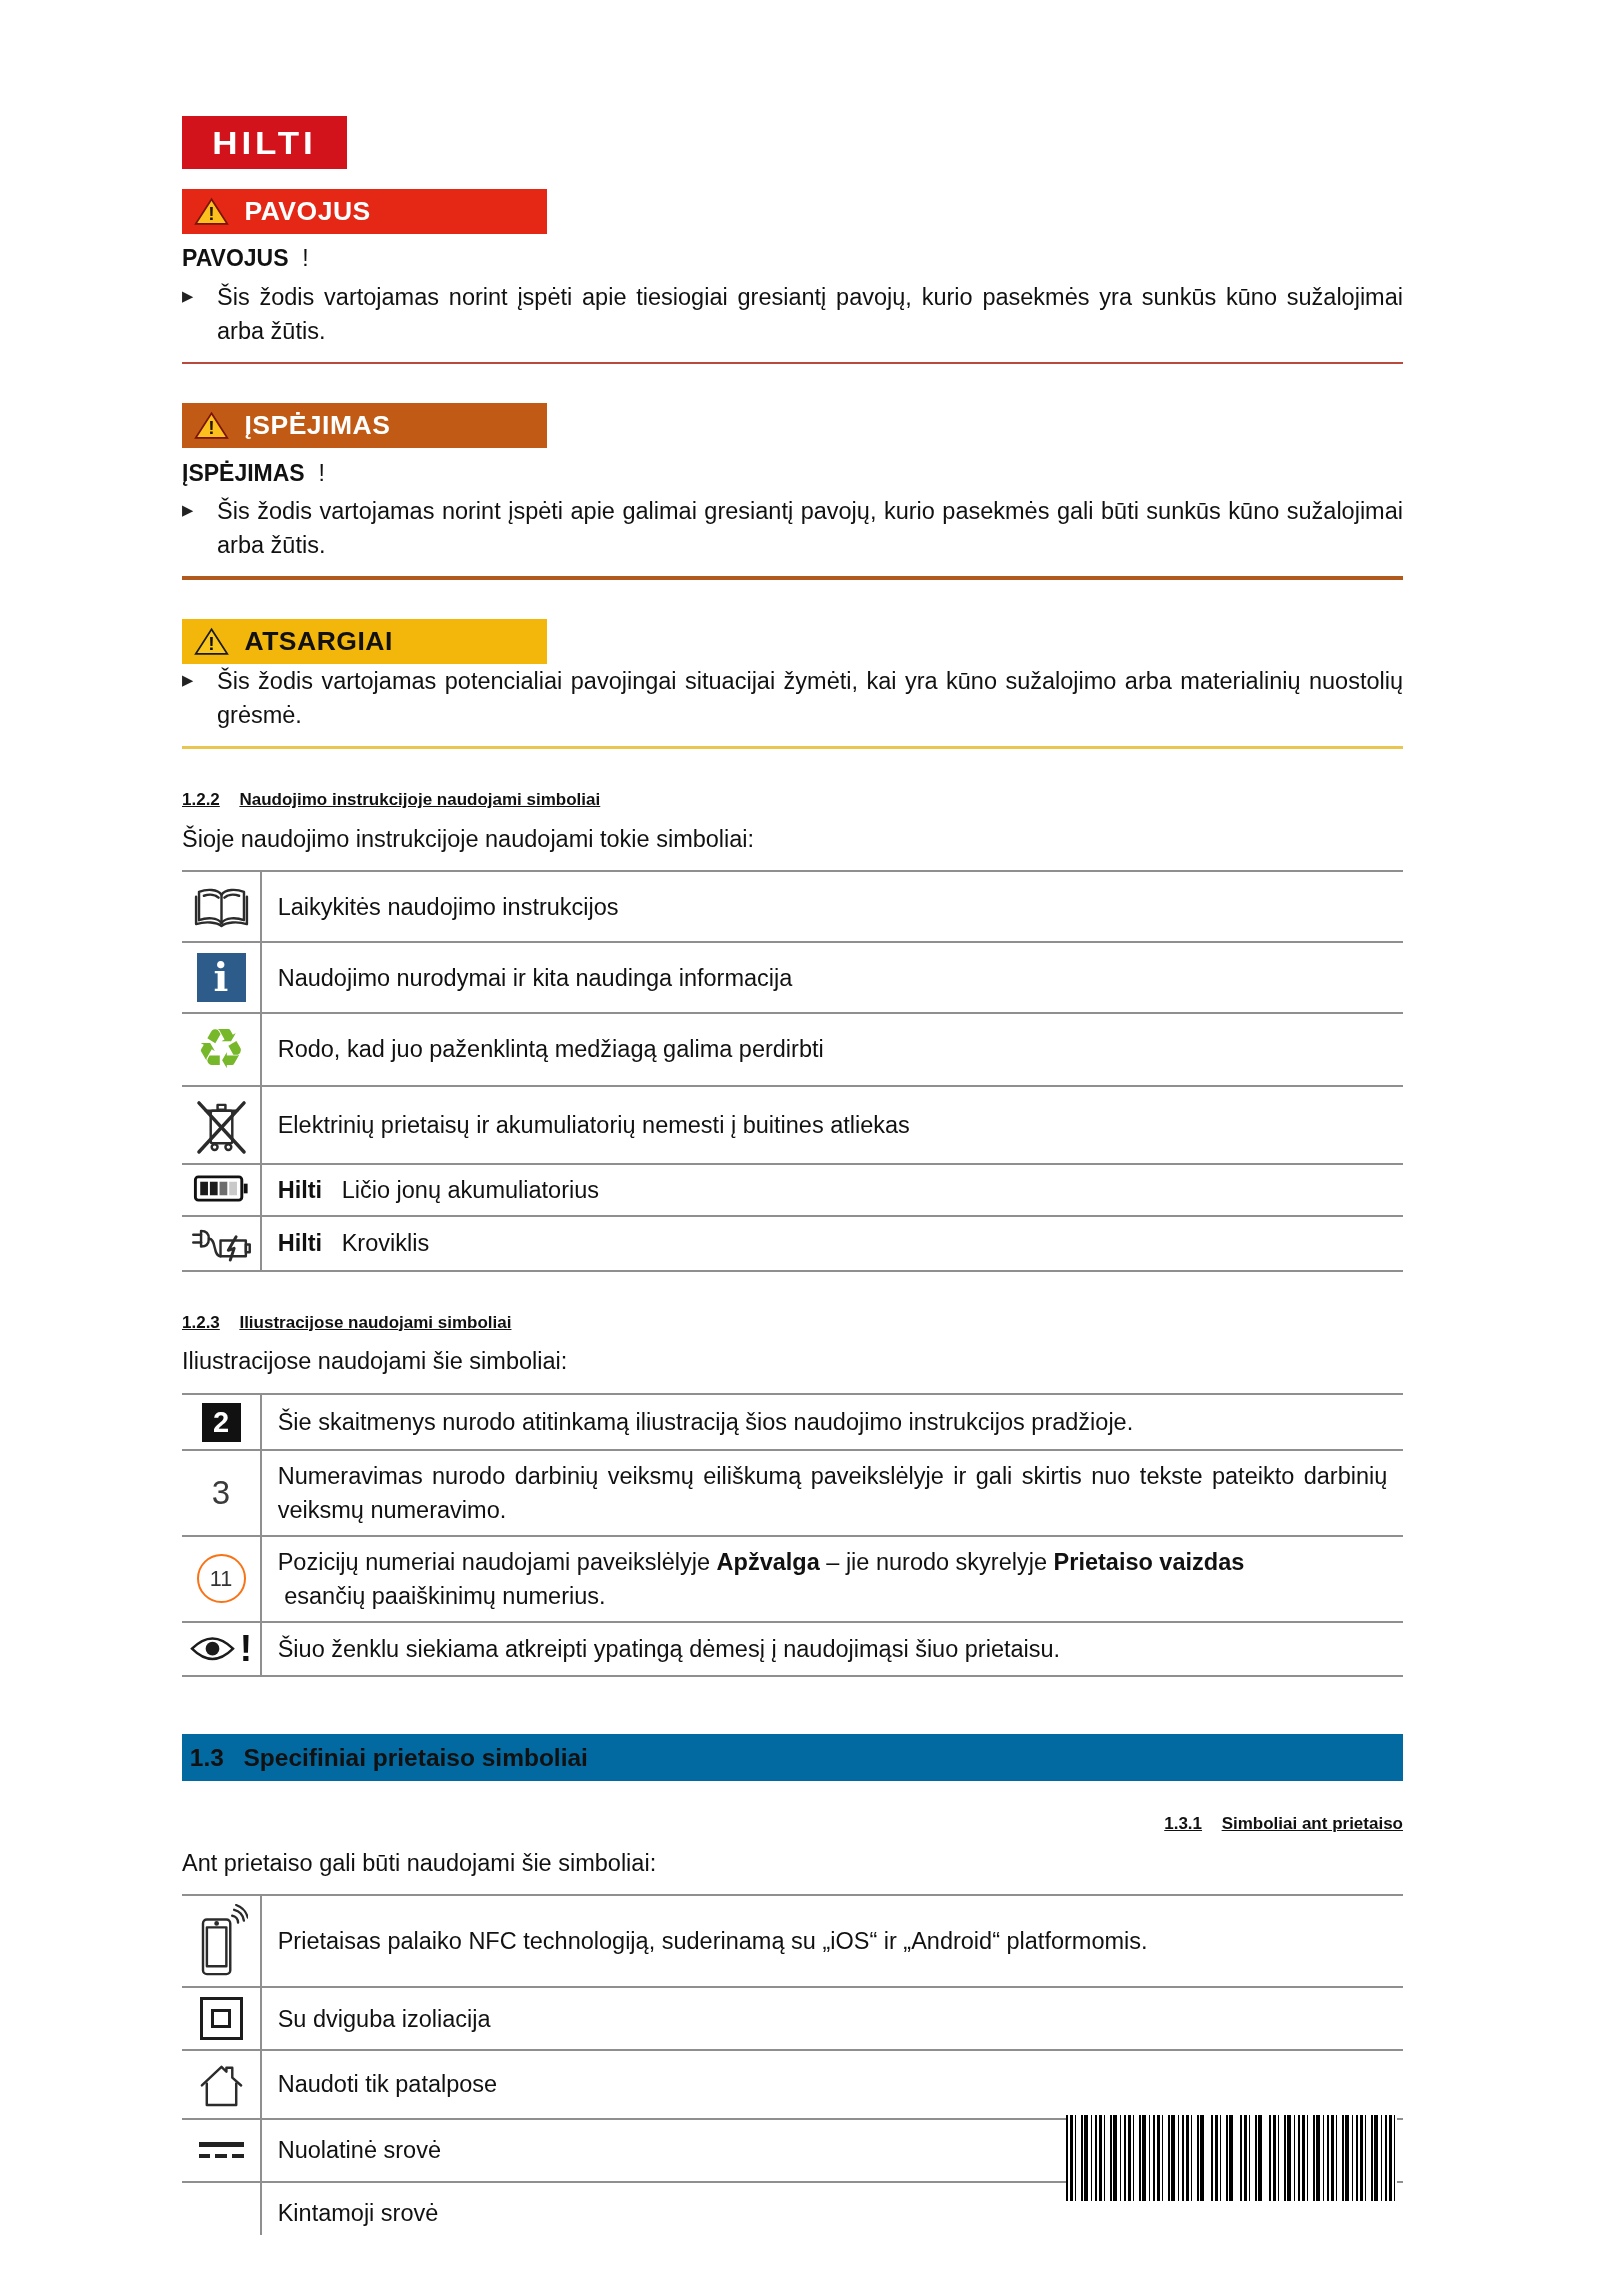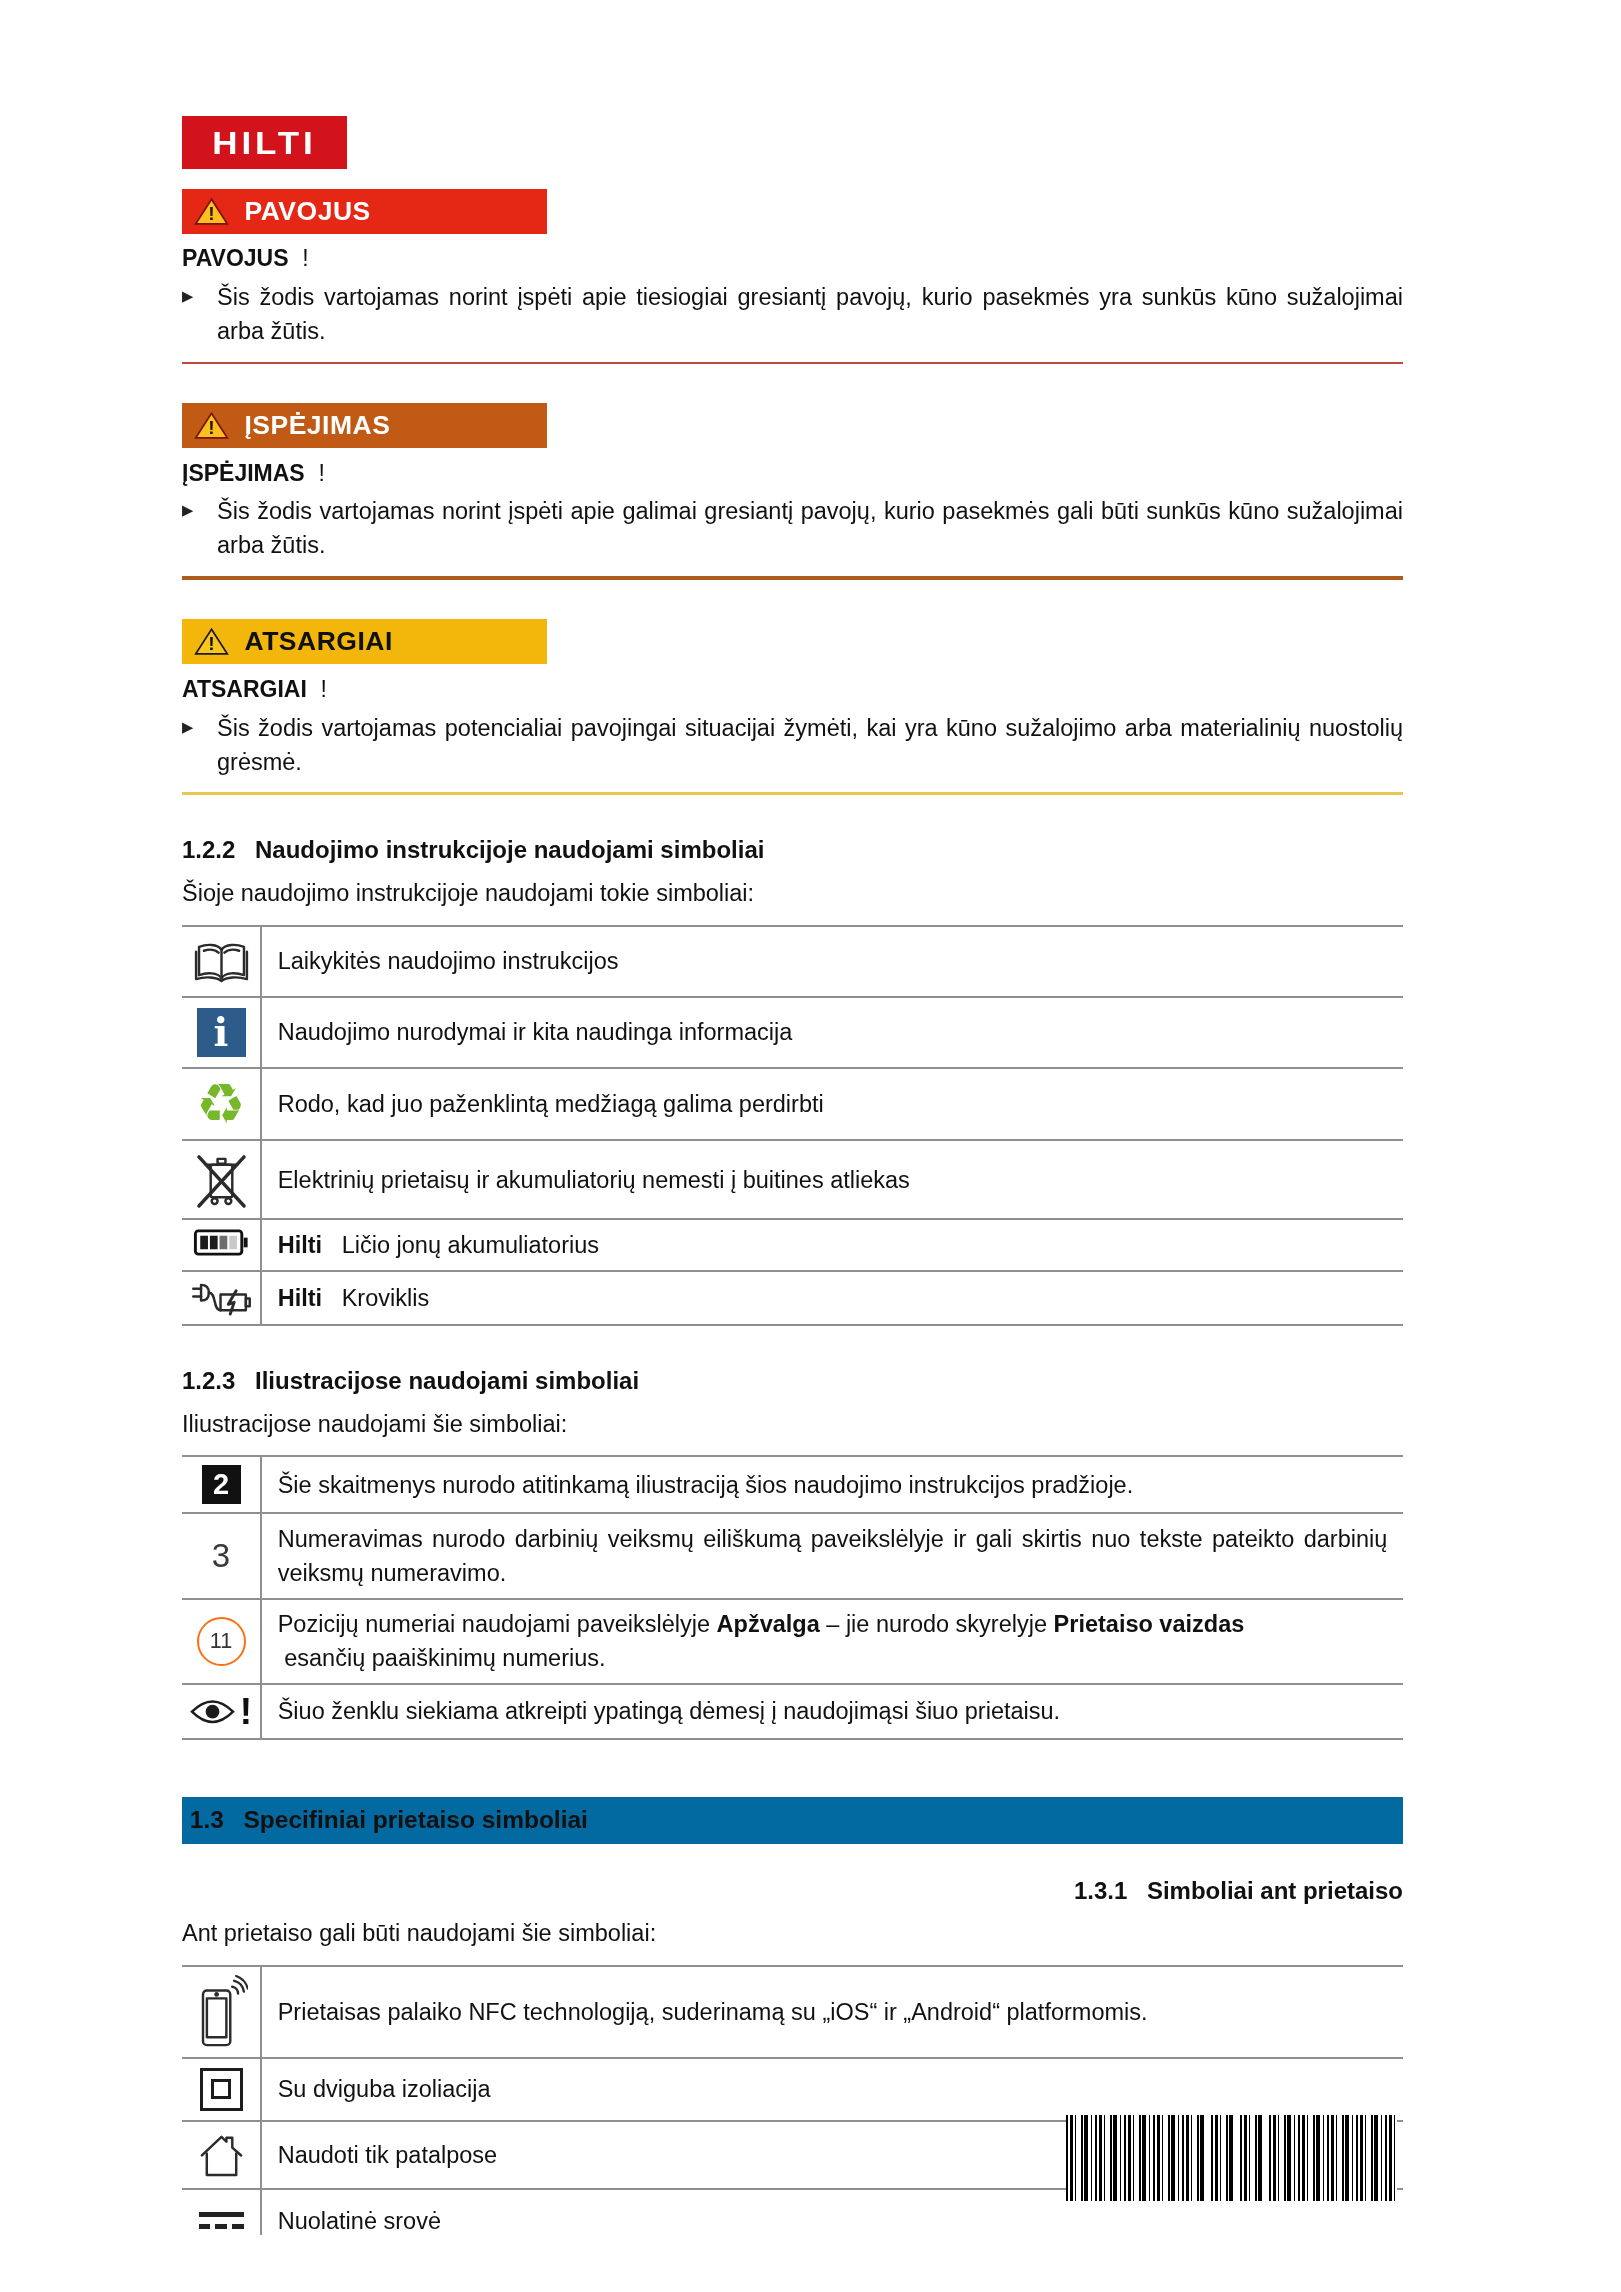--- a/index.html
+++ b/index.html
@@ -47,21 +47,21 @@
   .wtitle{margin:11.8px 0 7.8px 0;font-size:23px;}
   .wtitle .bang{margin-left:13.7px;font-weight:normal;}
   .wbullet{display:flex;align-items:flex-start;padding-bottom:13.7px;}
   .danger  .wbullet{border-bottom:2.9px solid #bb4a3e;}
   .warning .wbullet{border-bottom:4.9px solid #b05a1e;}
   .caution .wbullet{border-bottom:3.9px solid #e9c64f;}
   .wbullet .marker{width:35px;flex:0 0 35px;font-size:14.7px;padding-top:6.9px;color:#222;}
   .wbullet p{margin:0;font-size:23.5px;line-height:34px;text-align:justify;}
 
   
-  .h2{font-size:24px;font-weight:bold;margin:41px 0 0 0;}
+  .h2{font-size:17px;font-weight:bold;margin:41px 0 0 0;text-decoration:underline;}
   .h2 .num{margin-right:19.6px;}
   .intro{font-size:23.5px;margin:15.7px 0 0 0;}
   .bar13{
     background:#0369a1;height:47px;display:flex;align-items:center;
     font-size:24.5px;font-weight:bold;margin:57px 0 8px 0;padding-left:7.8px;
   }
   .bar13 .num{margin-right:19.6px;}
 
   
   .symtable{border-top:2px solid #8f8f8f;margin-top:17.6px;}
@@ -161,23 +161,20 @@
   </section>
 
   <section class="warnblock caution">
     <div class="banner">
       <svg class="tri" viewBox="0 0 40 34">
         <polygon points="20,3 38,31 2,31"></polygon>
         <text x="20" y="27" text-anchor="middle">!</text>
       </svg>
       <span class="btxt">ATSARGIAI</span>
     </div>
-    <div class="wtitle">
-      <span class="b">ATSARGIAI</span><span class="bang">!</span>
-    </div>
     <div class="wbullet">
       <span class="marker">▶</span>
       <p>Šis žodis vartojamas potencialiai pavojingai situacijai žymėti, kai yra kūno sužalojimo arba materialinių nuostolių grėsmė.</p>
     </div>
   </section>
 
   <h2 class="h2">
     <span class="num">1.2.2</span><span>Naudojimo instrukcijoje naudojami simboliai</span>
   </h2>
   <p class="intro">Šioje naudojimo instrukcijoje naudojami tokie simboliai:</p>

